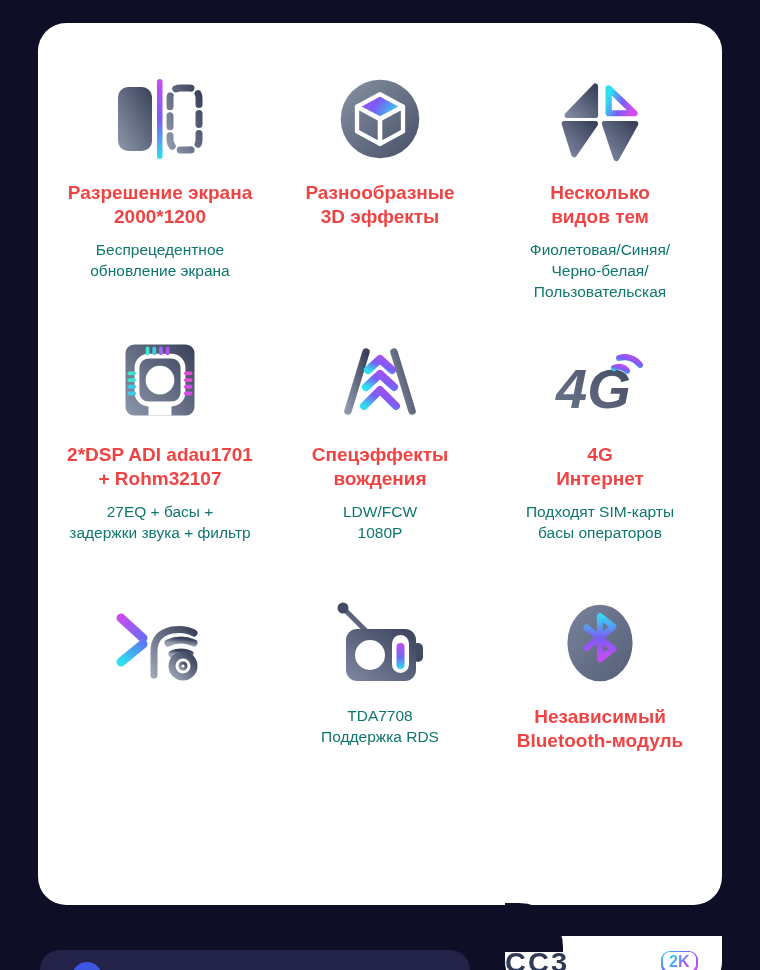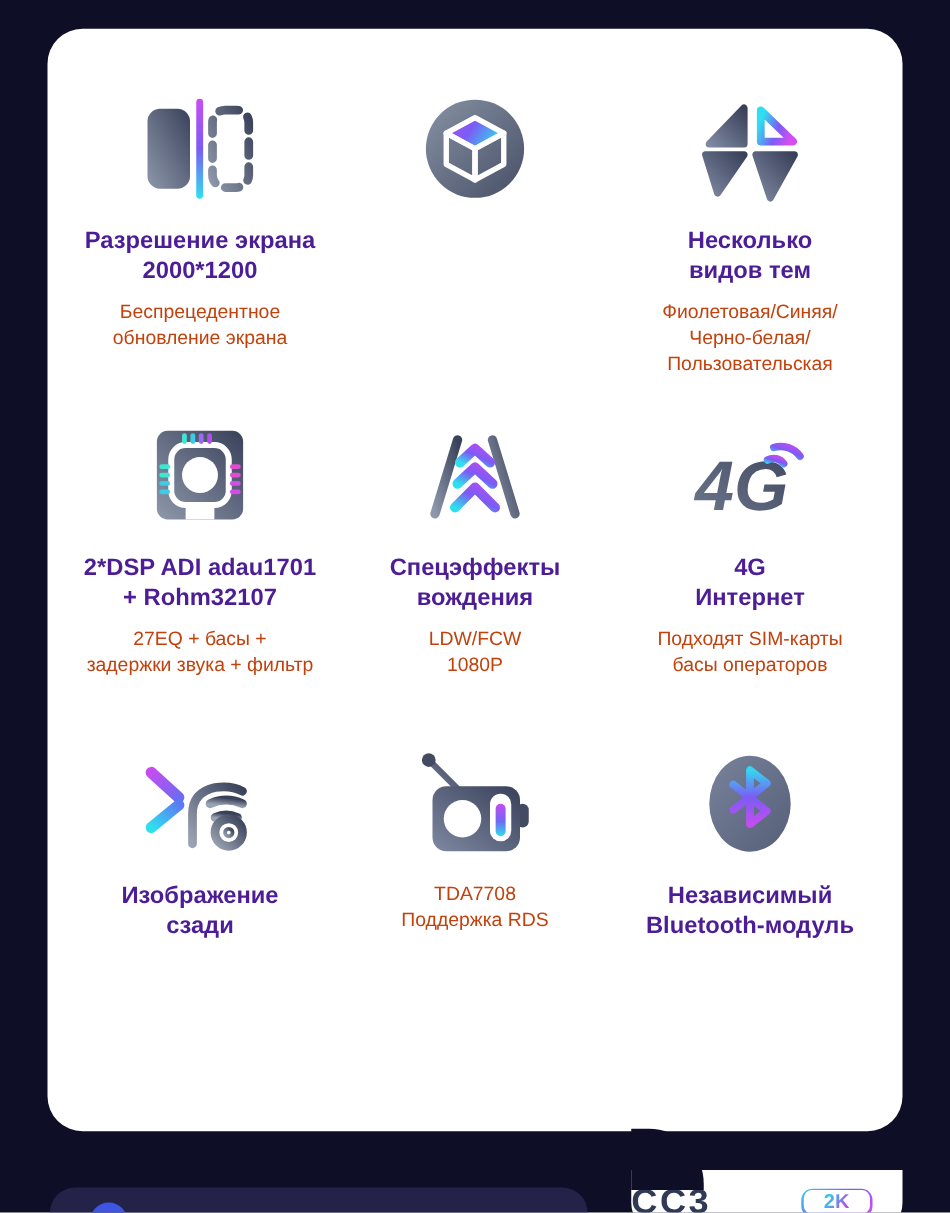--- a/index.html
+++ b/index.html
@@ -14,25 +14,25 @@
   }
   .grid{
     position:absolute;inset:0;
     display:grid;grid-template-columns:repeat(3,1fr);
     grid-template-rows:262px 262px 1fr;
     padding:48px 12px 0 12px;
   }
   .cell{text-align:center;padding:0 4px;}
   .icon-wrap{height:96px;display:flex;align-items:center;justify-content:center;margin-bottom:14px;}
   .title{
-    font-size:19px;font-weight:700;color:#4c1d95;line-height:24px;
+    font-size:19px;font-weight:700;color:#ef4444;line-height:24px;
     white-space:pre-line;margin:0;
   }
   .sub{
-    font-size:15.5px;color:#c2410c;line-height:21px;margin:10px 0 0 0;
+    font-size:15.5px;color:#0f766e;line-height:21px;margin:10px 0 0 0;
     white-space:pre-line;
   }
   
   .tab{
     position:absolute;left:505px;top:936px;width:217px;height:52px;
     background:#ffffff;border-radius:0 0 26px 26px;
     display:flex;align-items:center;justify-content:space-between;
     padding-right:24px;box-sizing:border-box;gap:9px;
   }
   .tab-fillet{
@@ -41,21 +41,21 @@
   }
   .logo-text{
     font-size:29px;font-weight:800;color:#303a56;letter-spacing:2px;
     transform:scaleY(0.95);
   }
   .badge-outer{
     background:linear-gradient(135deg,#35d0f0,#7b5cf5,#d44df0);
     padding:2.5px;border-radius:9px;display:inline-block;
   }
   .badge-inner{
-    background:#ffffff;border-radius:6.5px;padding:1px 16px;
+    background:#ffffff;border-radius:6.5px;padding:1px 6px;
     font-size:16px;font-weight:800;
     background-color:#fff;
   }
   .badge-text{
     background:linear-gradient(120deg,#2ec7ef 20%,#b44df0 80%);
     -webkit-background-clip:text;background-clip:text;color:transparent;
   }
   
   .next-card{
     position:absolute;left:40px;top:950px;width:430px;height:20px;
@@ -111,20 +111,22 @@
                 <stop offset="0.5" stop-color="#7b5cf5"></stop>
                 <stop offset="1" stop-color="#35d0f0"></stop>
             </linearGradient>
           </defs>
           <circle cx="48" cy="48" r="41" fill="url(#i2s)"></circle>
           <polygon points="48,22 72,35 48,48 24,35" fill="url(#i2a)" stroke="#ffffff" stroke-width="4.5" stroke-linejoin="round"></polygon>
           <polygon points="24,35 48,48 48,74 24,61" fill="none" stroke="#ffffff" stroke-width="4.5" stroke-linejoin="round"></polygon>
           <polygon points="72,35 48,48 48,74 72,61" fill="none" stroke="#ffffff" stroke-width="4.5" stroke-linejoin="round"></polygon>
         </svg>
       </div>
+      <h3 class="title">Разнообразные
+3D эффекты</h3>
     </div>
 
     <div class="cell">
       <div class="icon-wrap">
         <svg width="92" height="92" viewBox="0 0 96 96">
           <defs>
             <linearGradient id="i3s" x1="1" y1="0" x2="0" y2="1">
               <stop offset="0" stop-color="#39415a"></stop>
                 <stop offset="1" stop-color="#7e88a0"></stop>
             </linearGradient>
@@ -251,22 +253,20 @@
           </defs>
           <path d="M11,19 L33,39" stroke="url(#i7p)" stroke-width="9" stroke-linecap="round" fill="none"></path>
           <path d="M11,63 L33,45" stroke="url(#i7c)" stroke-width="9" stroke-linecap="round" fill="none"></path>
           <path d="M44,76 L44,52 Q44,35 62,31 Q75,29 84,34" stroke="url(#i7s)" stroke-width="7" stroke-linecap="round" fill="none"></path>
           <path d="M58,44 Q71,38 84,44" stroke="url(#i7s)" stroke-width="7" stroke-linecap="round" fill="none"></path>
           <path d="M62,55 Q71,51 80,55" stroke="url(#i7s)" stroke-width="7" stroke-linecap="round" fill="none"></path>
           <circle cx="73" cy="67" r="11" stroke="url(#i7s)" stroke-width="7" fill="none"></circle>
           <circle cx="73" cy="67" r="3" stroke="url(#i7s)" stroke-width="3" fill="none"></circle>
         </svg>
       </div>
-      <h3 class="title">Изображение
-сзади</h3>
     </div>
 
     <div class="cell">
       <div class="icon-wrap">
         <svg width="100" height="92" viewBox="0 0 100 92">
           <defs>
             <linearGradient id="i8s" x1="1" y1="0" x2="0" y2="1">
               <stop offset="0" stop-color="#39415a"></stop>
                 <stop offset="1" stop-color="#7e88a0"></stop>
             </linearGradient>

